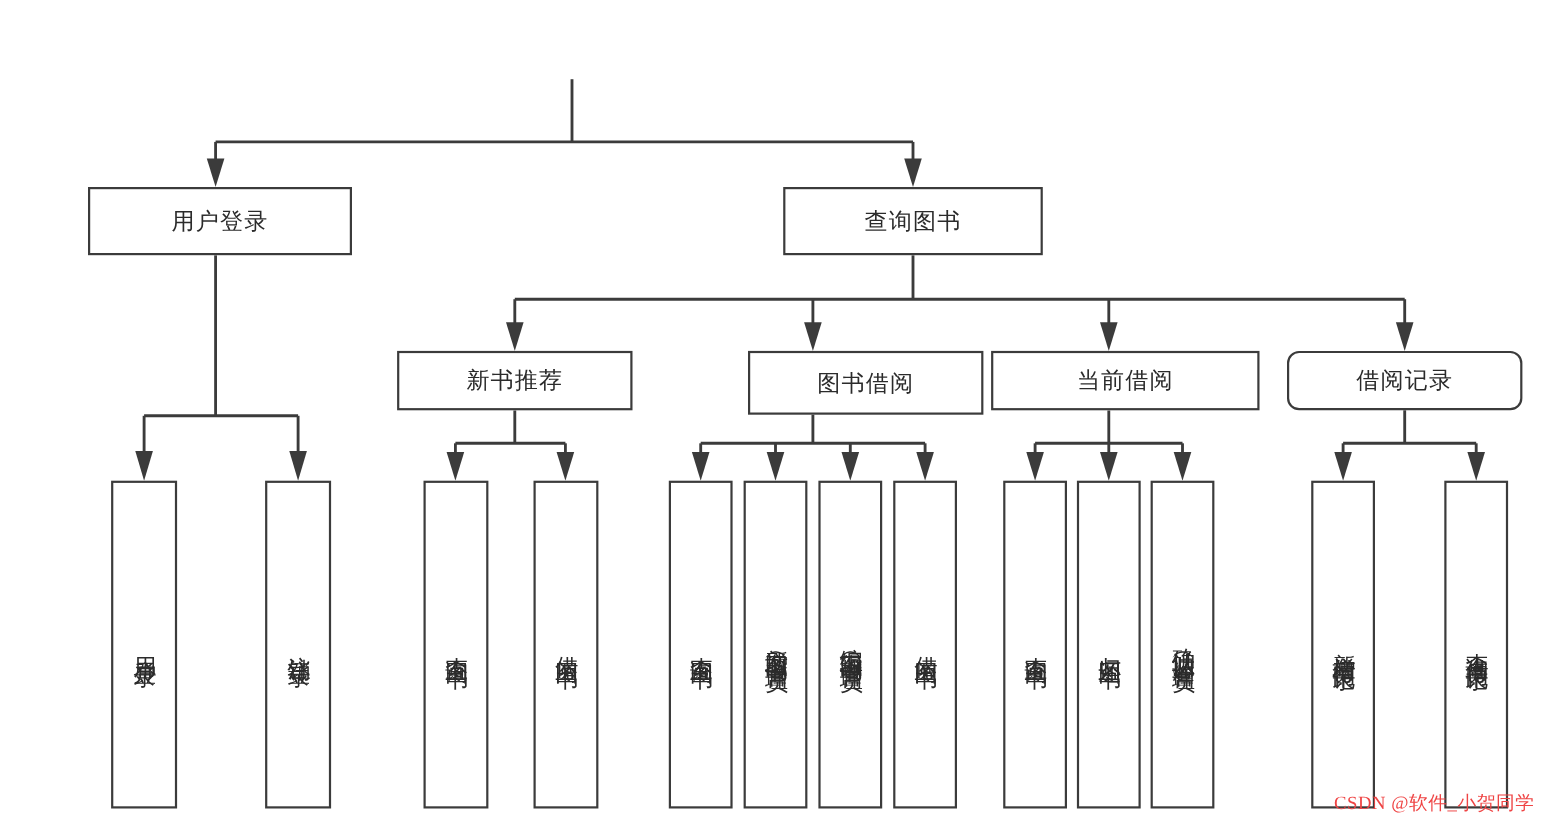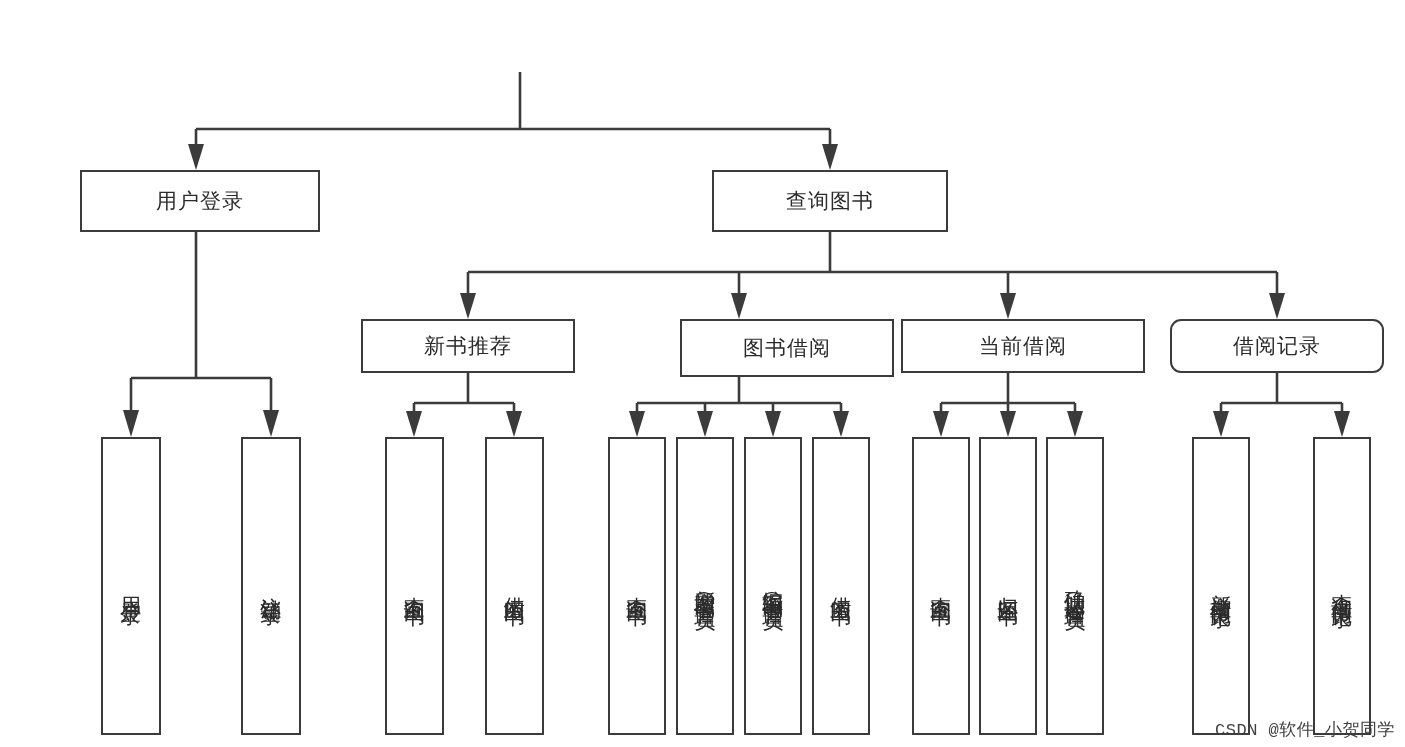--- a/index.html
+++ b/index.html
@@ -33,23 +33,23 @@
     stroke-linecap: butt;
   }
   .arrow-head {
     fill: #3b3b3b;
     stroke: none;
   }
   .watermark {
     position: absolute;
     right: 10px;
     bottom: 6px;
-    font-family: Liberation Mono, monospace;
+    font-family: Liberation Serif, serif;
     font-size: 17px;
-    color: #404040;
+    color: #ef4444;
     white-space: nowrap;
     letter-spacing: 0.5px;
     pointer-events: none;
   }
   .vnode {
     position: absolute;
     box-sizing: border-box;
     background: #ffffff;
     border: 2.6px solid #3b3b3b;
     display: flex;

